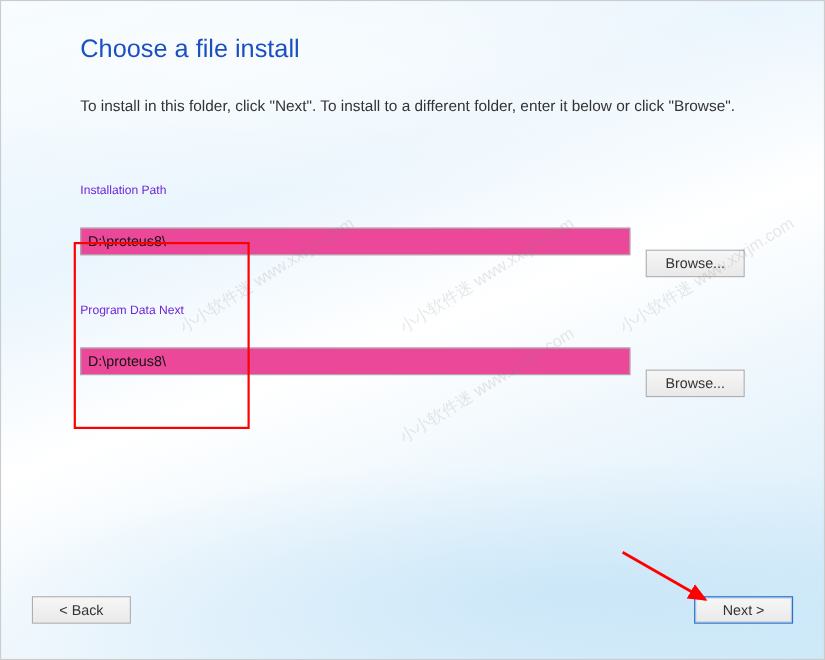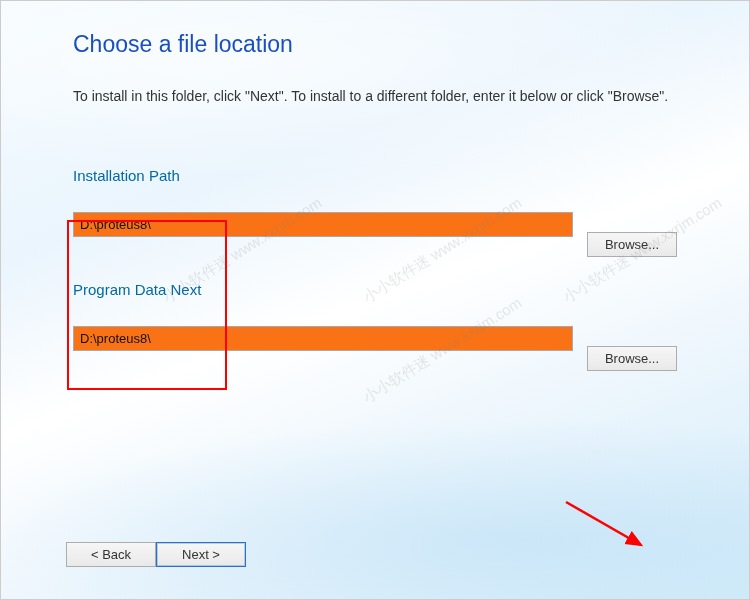--- a/index.html
+++ b/index.html
@@ -41,61 +41,61 @@
     .instruction {
       font-size: 14px;
       color: #333;
       line-height: 1.5;
       margin-bottom: 60px;
     }
     .field-group {
       margin-bottom: 24px;
     }
     .field-label {
-      font-size: 15px;
-      color: #0369a1;
+      font-size: 11px;
+      color: #6d28d9;
       margin-bottom: 8px;
       display: block;
     }
     .field-row {
       display: flex;
       align-items: center;
       gap: 14px;
     }
     .path-input {
       flex: 1;
       height: 25px;
       padding: 3px 6px;
       font-size: 13px;
       font-family: inherit;
       border: 1px solid #a9a9a9;
-      background: #f97316;
+      background: #ec4899;
       color: #111;
       outline: none;
     }
     .browse-btn {
       width: 90px;
       height: 25px;
       font-size: 13px;
       font-family: inherit;
       background: linear-gradient(#f6f6f6, #e9e9e9);
       border: 1px solid #a6a6a6;
       border-color: #adadad;
       color: #333;
       cursor: pointer;
       margin-top: 40px;
     }
     .nav-row {
       position: absolute;
       left: 0;
       right: 0;
       bottom: 32px;
-      padding: 0 65px;
+      padding: 0 28px;
       display: flex;
-      justify-content: flex-start;
+      justify-content: space-between;
       align-items: center;
     }
     .nav-btn {
       width: 90px;
       height: 25px;
       font-size: 13px;
       font-family: inherit;
       background: linear-gradient(#f6f6f6, #e9e9e9);
       border: 1px solid #adadad;
       color: #333;
@@ -131,21 +131,21 @@
       font-size: 15px;
       transform: rotate(-32deg);
       pointer-events: none;
       white-space: nowrap;
     }
   </style>
 </head>
 <body>
 
 <div class="content">
-  <h1 class="title">Choose a file location</h1>
+  <h1 class="title">Choose a file install</h1>
 
   <p class="instruction">To install in this folder, click "Next". To install to a different folder, enter it below or click "Browse".</p>
 
   <div class="field-group">
     <label class="field-label">Installation Path</label>
     <div class="field-row">
       <input type="text" class="path-input" value="D:\proteus8\" style="">
       <button class="browse-btn">Browse...</button>
     </div>
   </div>

